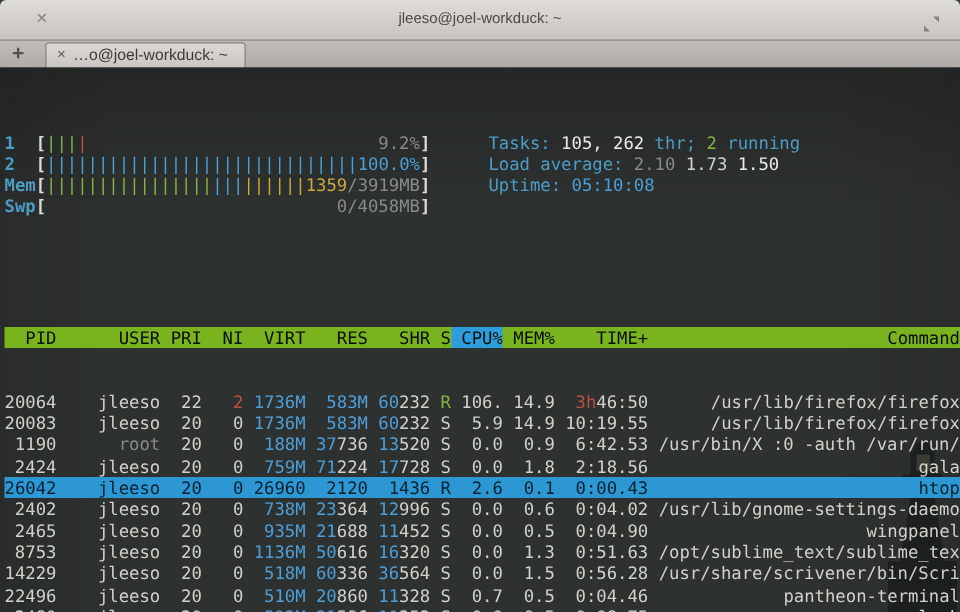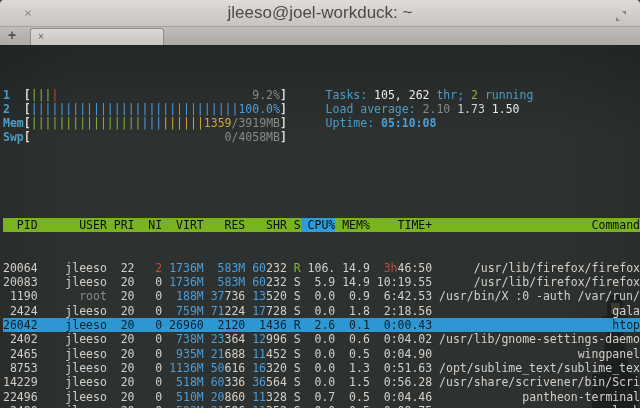--- a/index.html
+++ b/index.html
@@ -9,21 +9,21 @@
   }
   *{box-sizing:border-box}
   body{margin:0;width:640px;height:408px;background:#3a3a3a;overflow:hidden;
        font-family:"DejaVu Sans Mono",monospace}
   .window{width:640px;height:408px;display:flex;flex-direction:column;
           border-radius:4px 4px 0 0;overflow:hidden}
   
   .titlebar{flex:none;height:27px;position:relative;
     background:linear-gradient(#dedcd8,#c7c4bf);border-bottom:1px solid #a6a29d}
   .title{text-align:center;line-height:26px;font-family:"Liberation Sans",sans-serif;
-    font-size:17px;color:#4c4b47}
+    font-size:10px;color:#4c4b47}
   .close-btn{position:absolute;left:24px;top:0;line-height:26px;font-size:13px;
     color:#8b8b86;cursor:default}
   .max-btn{position:absolute;right:13px;top:7px;width:12px;height:12px}
   
   .tabbar{flex:none;height:18px;position:relative;
     background:linear-gradient(#c1beb9,#adaaa5)}
   .newtab{position:absolute;left:8px;top:0;line-height:17px;
     font-family:"Liberation Sans",sans-serif;font-weight:bold;font-size:14px;color:#53514c}
   .tab{position:absolute;left:30px;top:1px;height:17px;width:134px;
     background:linear-gradient(#dbd9d5,#c9c6c1);border:1px solid #918e89;border-bottom:none;
@@ -55,21 +55,21 @@
   .m-inner{display:flex;width:36ch;overflow:hidden}
   .sp{flex:1}
   .stats{margin-left:5ch}
   
   .c-label{color:var(--label-cyan)}
   .c-fg{color:var(--text)}
   .c-dim{color:var(--dim)}
   .c-white{color:#eceae4;font-weight:normal}
   .c-green{color:var(--ok-green)}
   .c-blue{color:var(--value-blue)}
-  .c-bluebold{color:var(--value-blue);font-weight:bold}
+  .c-bluebold{color:var(--value-blue);font-weight:normal}
   .c-yellow{color:var(--cache-yellow)}
   .c-red{color:var(--warn-red)}
   
   .gap{height:16px}
   .grid{display:grid;grid-template-columns:5ch 10ch 4ch 4ch 6ch 6ch 6ch 2ch 5ch 5ch 9ch minmax(0,1fr);
         white-space:pre;height:14.3px}
   .thead{background:var(--header-green);color:#0b0e08}
   .thead .cell{overflow:hidden}
   .thead .sort{background:var(--accent-azure)}
   .a-r{text-align:right}
@@ -88,20 +88,21 @@
     <span class="max-btn">
       <svg width="12" height="12" viewBox="0 0 12 12">
           <path d="M7 1h4v4L7 1zM5 11H1V7l4 4z" fill="#83837f"></path>
         </svg>
     </span>
   </div>
   <div class="tabbar">
     <span class="newtab">+</span>
     <div class="tab">
       <span class="tab-close">×</span>
+      <span>…o@joel-workduck: ~</span>
     </div>
   </div>
   <div class="terminal">
     <div class="lighthouse">
       <div class="lh lh-dome"></div>
       <div class="lh lh-lantern">
           <div class="lh-glass"></div>
         </div>
       <div class="lh lh-gallery"></div>
       <div class="lh lh-tower"></div>

